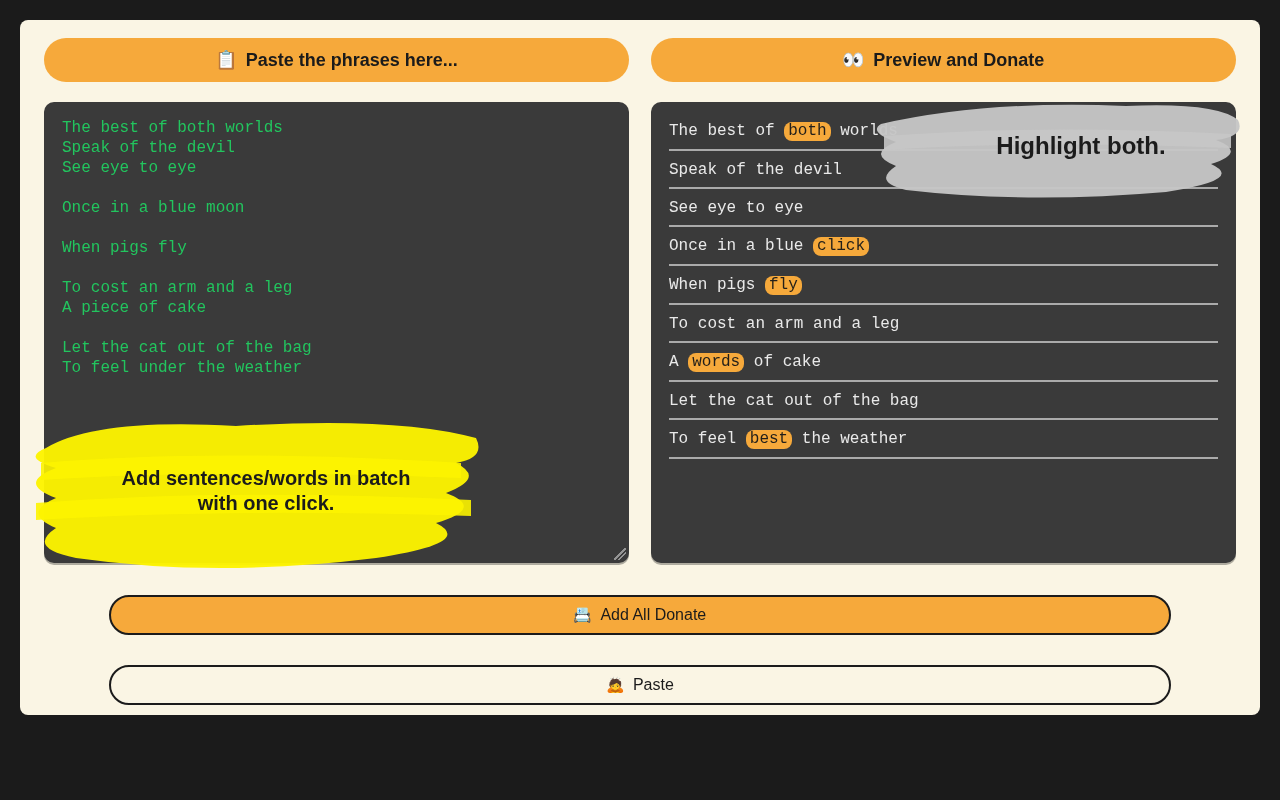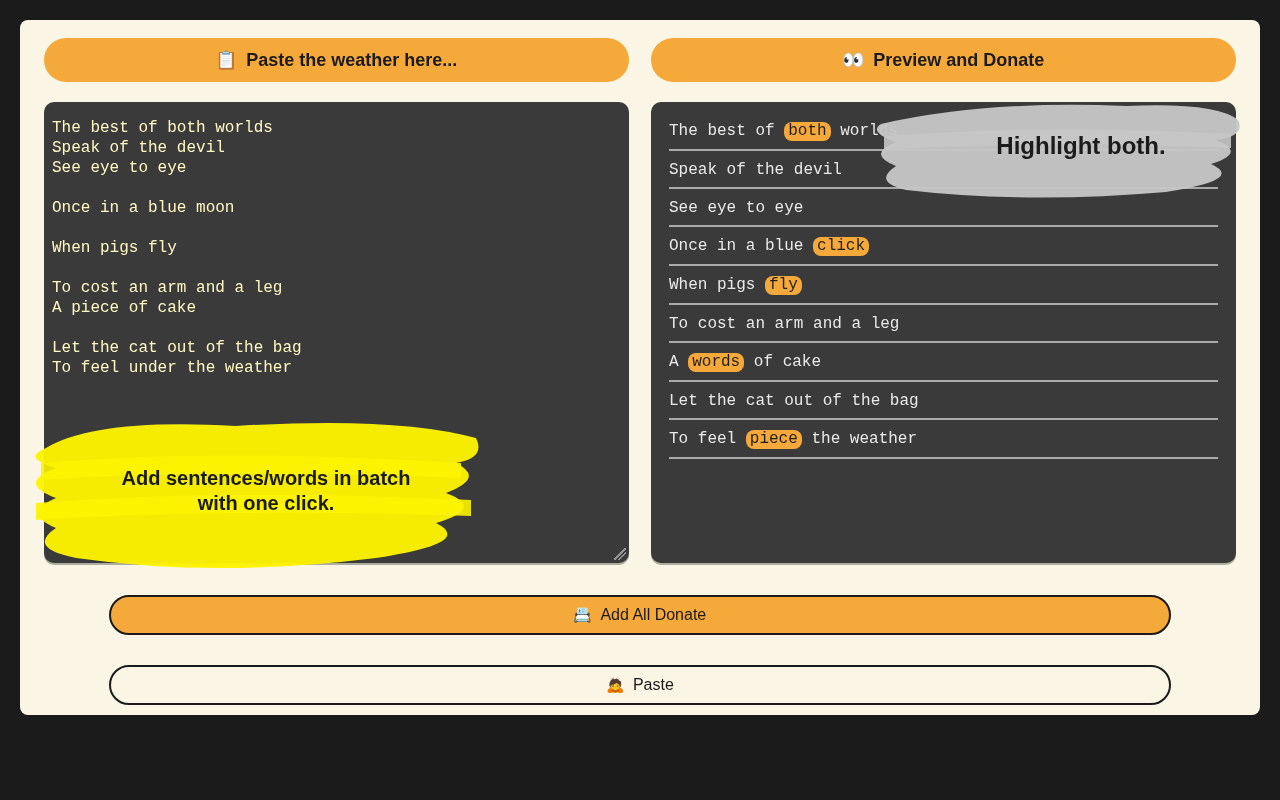--- a/index.html
+++ b/index.html
@@ -48,25 +48,25 @@
     position: relative;
     box-shadow: 0 2px 0 rgba(0,0,0,0.3);
   }
   .input-area {
     width: 100%;
     height: 100%;
     background: transparent;
     border: none;
     outline: none;
     resize: none;
-    color: #fef9c3;
+    color: #22c55e;
     font-family: "Consolas", "Courier New", monospace;
     font-size: 16px;
     line-height: 1.25;
-    padding: 16px 8px;
+    padding: 16px 18px;
     border-radius: 10px;
     white-space: pre;
   }
   .panel-left::after {
     content: "";
     position: absolute;
     right: 3px;
     bottom: 3px;
     width: 12px;
     height: 12px;
@@ -159,21 +159,21 @@
 </head>
 <body>
 
 <div class="app">
 
   <div class="columns">
 
     <div class="col">
       <div class="pill-header">
         <span class="emoji-icon">📋</span>
-        <span>Paste the weather here...</span>
+        <span>Paste the phrases here...</span>
       </div>
       <div class="panel panel-left">
         <textarea class="input-area" spellcheck="false" style="">The best of both worlds
 Speak of the devil
 See eye to eye
 
 Once in a blue moon
 
 When pigs fly
 
@@ -204,21 +204,21 @@
       <div class="panel">
         <div class="preview-list" id="preview-list">
             <div class="preview-row">The best of <span class="hl">both</span> worlds</div>
             <div class="preview-row">Speak of the devil</div>
             <div class="preview-row">See eye to eye</div>
             <div class="preview-row">Once in a blue <span class="hl">click</span></div>
             <div class="preview-row">When pigs <span class="hl">fly</span></div>
             <div class="preview-row">To cost an arm and a leg</div>
             <div class="preview-row">A <span class="hl">words</span> of cake</div>
             <div class="preview-row">Let the cat out of the bag</div>
-            <div class="preview-row">To feel <span class="hl">piece</span> the weather</div>
+            <div class="preview-row">To feel <span class="hl">best</span> the weather</div>
           </div>
       </div>
 
       <div class="callout callout-grey">
         <svg viewBox="0 0 380 110" preserveAspectRatio="none">
           <g fill="#c6c6c6" stroke="none">
             <path d="M15 30 Q120 6 260 12 Q350 8 372 26 Q380 42 350 46 Q382 58 345 70 Q380 86 300 98 Q160 110 40 96 Q6 88 30 72 Q0 60 30 48 Q2 38 15 30 Z" opacity="0.96"></path>
             <path d="M18 42 Q180 30 365 40 L365 54 Q180 46 18 56 Z" opacity="0.9"></path>
           </g>
         </svg>

